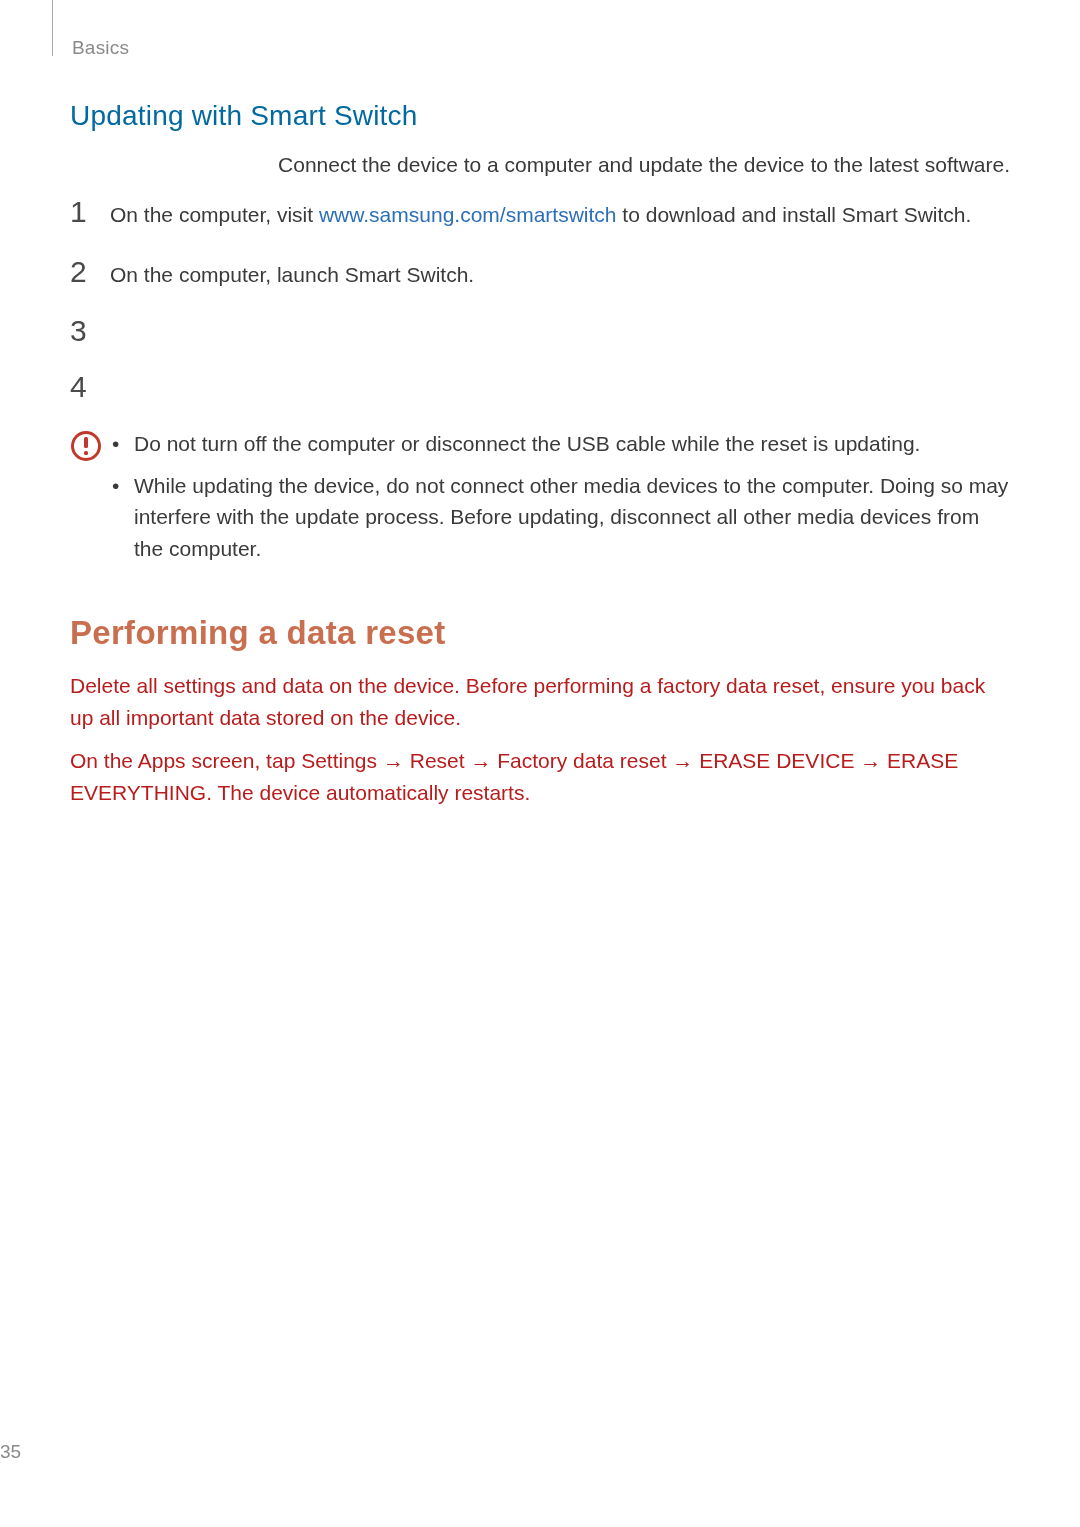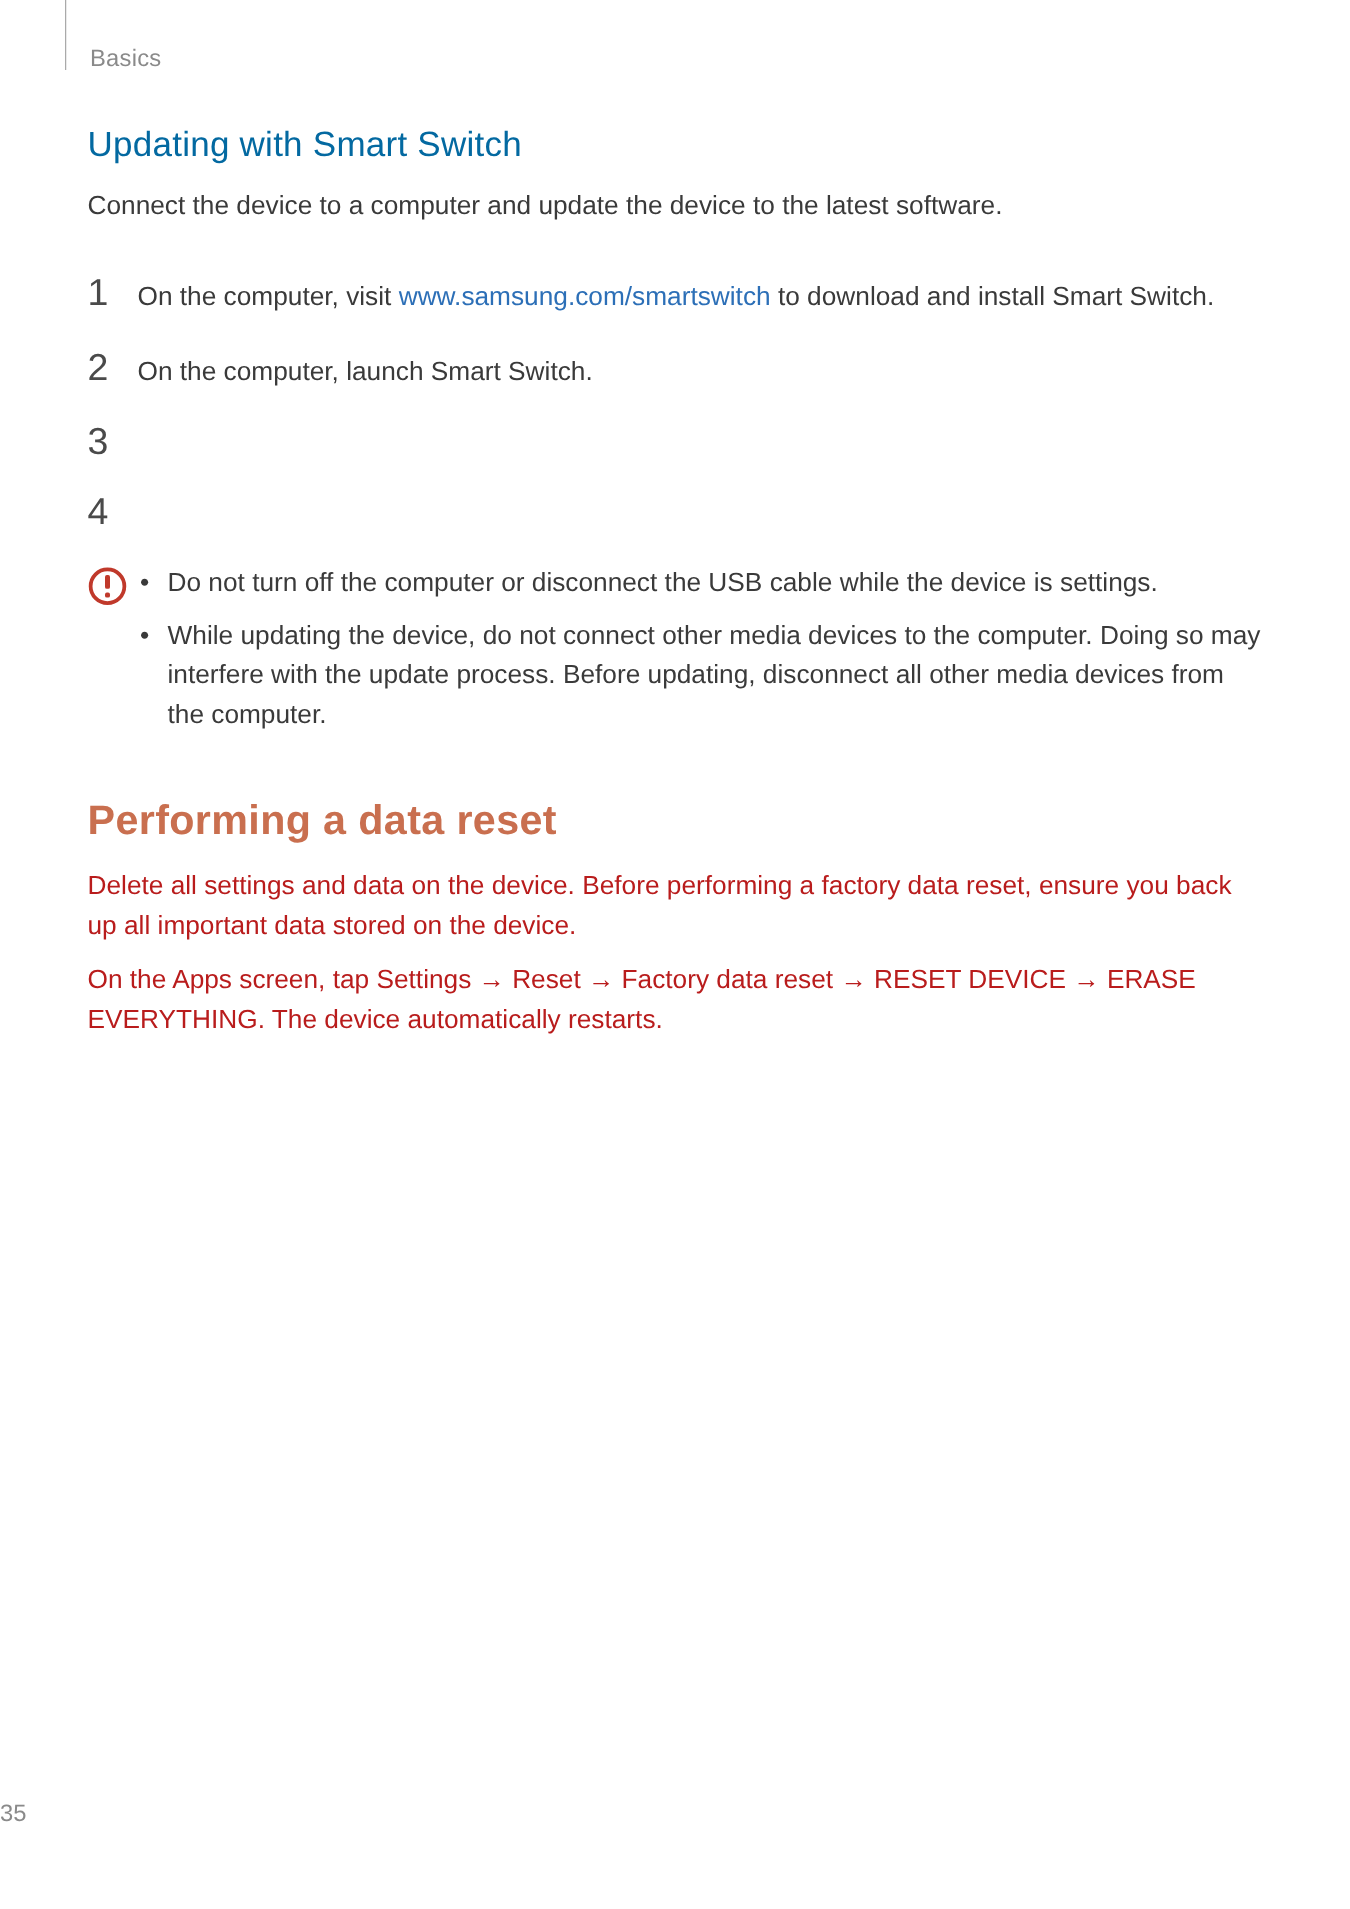--- a/index.html
+++ b/index.html
@@ -43,22 +43,23 @@
       font-size: 28px;
       font-weight: 400;
       color: #0369a1;
       margin-bottom: 18px;
       letter-spacing: 0.2px;
       font-stretch: semi-condensed;
     }
     .intro {
       font-size: 21px;
       color: #3a3a3a;
-      margin-bottom: 40px;
+      margin-bottom: 17px;
       line-height: 1.45;
+      text-align: right;
     }
     .step {
       display: flex;
       margin-bottom: 26px;
       align-items: flex-start;
     }
     .step-num {
       font-size: 30px;
       font-weight: 400;
       color: #4a4a4a;
@@ -169,32 +170,32 @@
     <div class="caution-icon-wrap">
       <svg width="32" height="32" viewBox="0 0 32 32">
         <circle cx="16" cy="16" r="13.5" fill="none" stroke="#c0392b" stroke-width="3"></circle>
         <rect x="14" y="7" width="4" height="11" rx="1.5" fill="#c0392b"></rect>
         <rect x="14" y="21" width="4" height="4" rx="1.5" fill="#c0392b"></rect>
       </svg>
     </div>
     <div class="caution-list">
       <div class="caution-item">
         <div class="bullet">•</div>
-        <div class="caution-text">Do not turn off the computer or disconnect the USB cable while the device is settings.</div>
+        <div class="caution-text">Do not turn off the computer or disconnect the USB cable while the reset is updating.</div>
       </div>
       <div class="caution-item">
         <div class="bullet">•</div>
         <div class="caution-text">While updating the device, do not connect other media devices to the computer. Doing so may interfere with the update process. Before updating, disconnect all other media devices from the computer.</div>
       </div>
     </div>
   </div>
 
   <div class="section-heading">Performing a data reset</div>
 
   <div class="para">Delete all settings and data on the device. Before performing a factory data reset, ensure you back up all important data stored on the device.</div>
 
   <div class="para">
-    <span>On the Apps screen, tap </span><span class="strong">Settings</span><span> → </span><span class="strong">Reset</span><span> → </span><span class="strong">Factory data reset</span><span> → </span><span class="strong">RESET DEVICE</span><span> → </span><span class="strong">ERASE EVERYTHING</span><span>. The device automatically restarts.</span>
+    <span>On the Apps screen, tap </span><span class="strong">Settings</span><span> → </span><span class="strong">Reset</span><span> → </span><span class="strong">Factory data reset</span><span> → </span><span class="strong">ERASE DEVICE</span><span> → </span><span class="strong">ERASE EVERYTHING</span><span>. The device automatically restarts.</span>
   </div>
 
 </div>
 
 <div class="page-num">35</div>
 
 </body></html>

